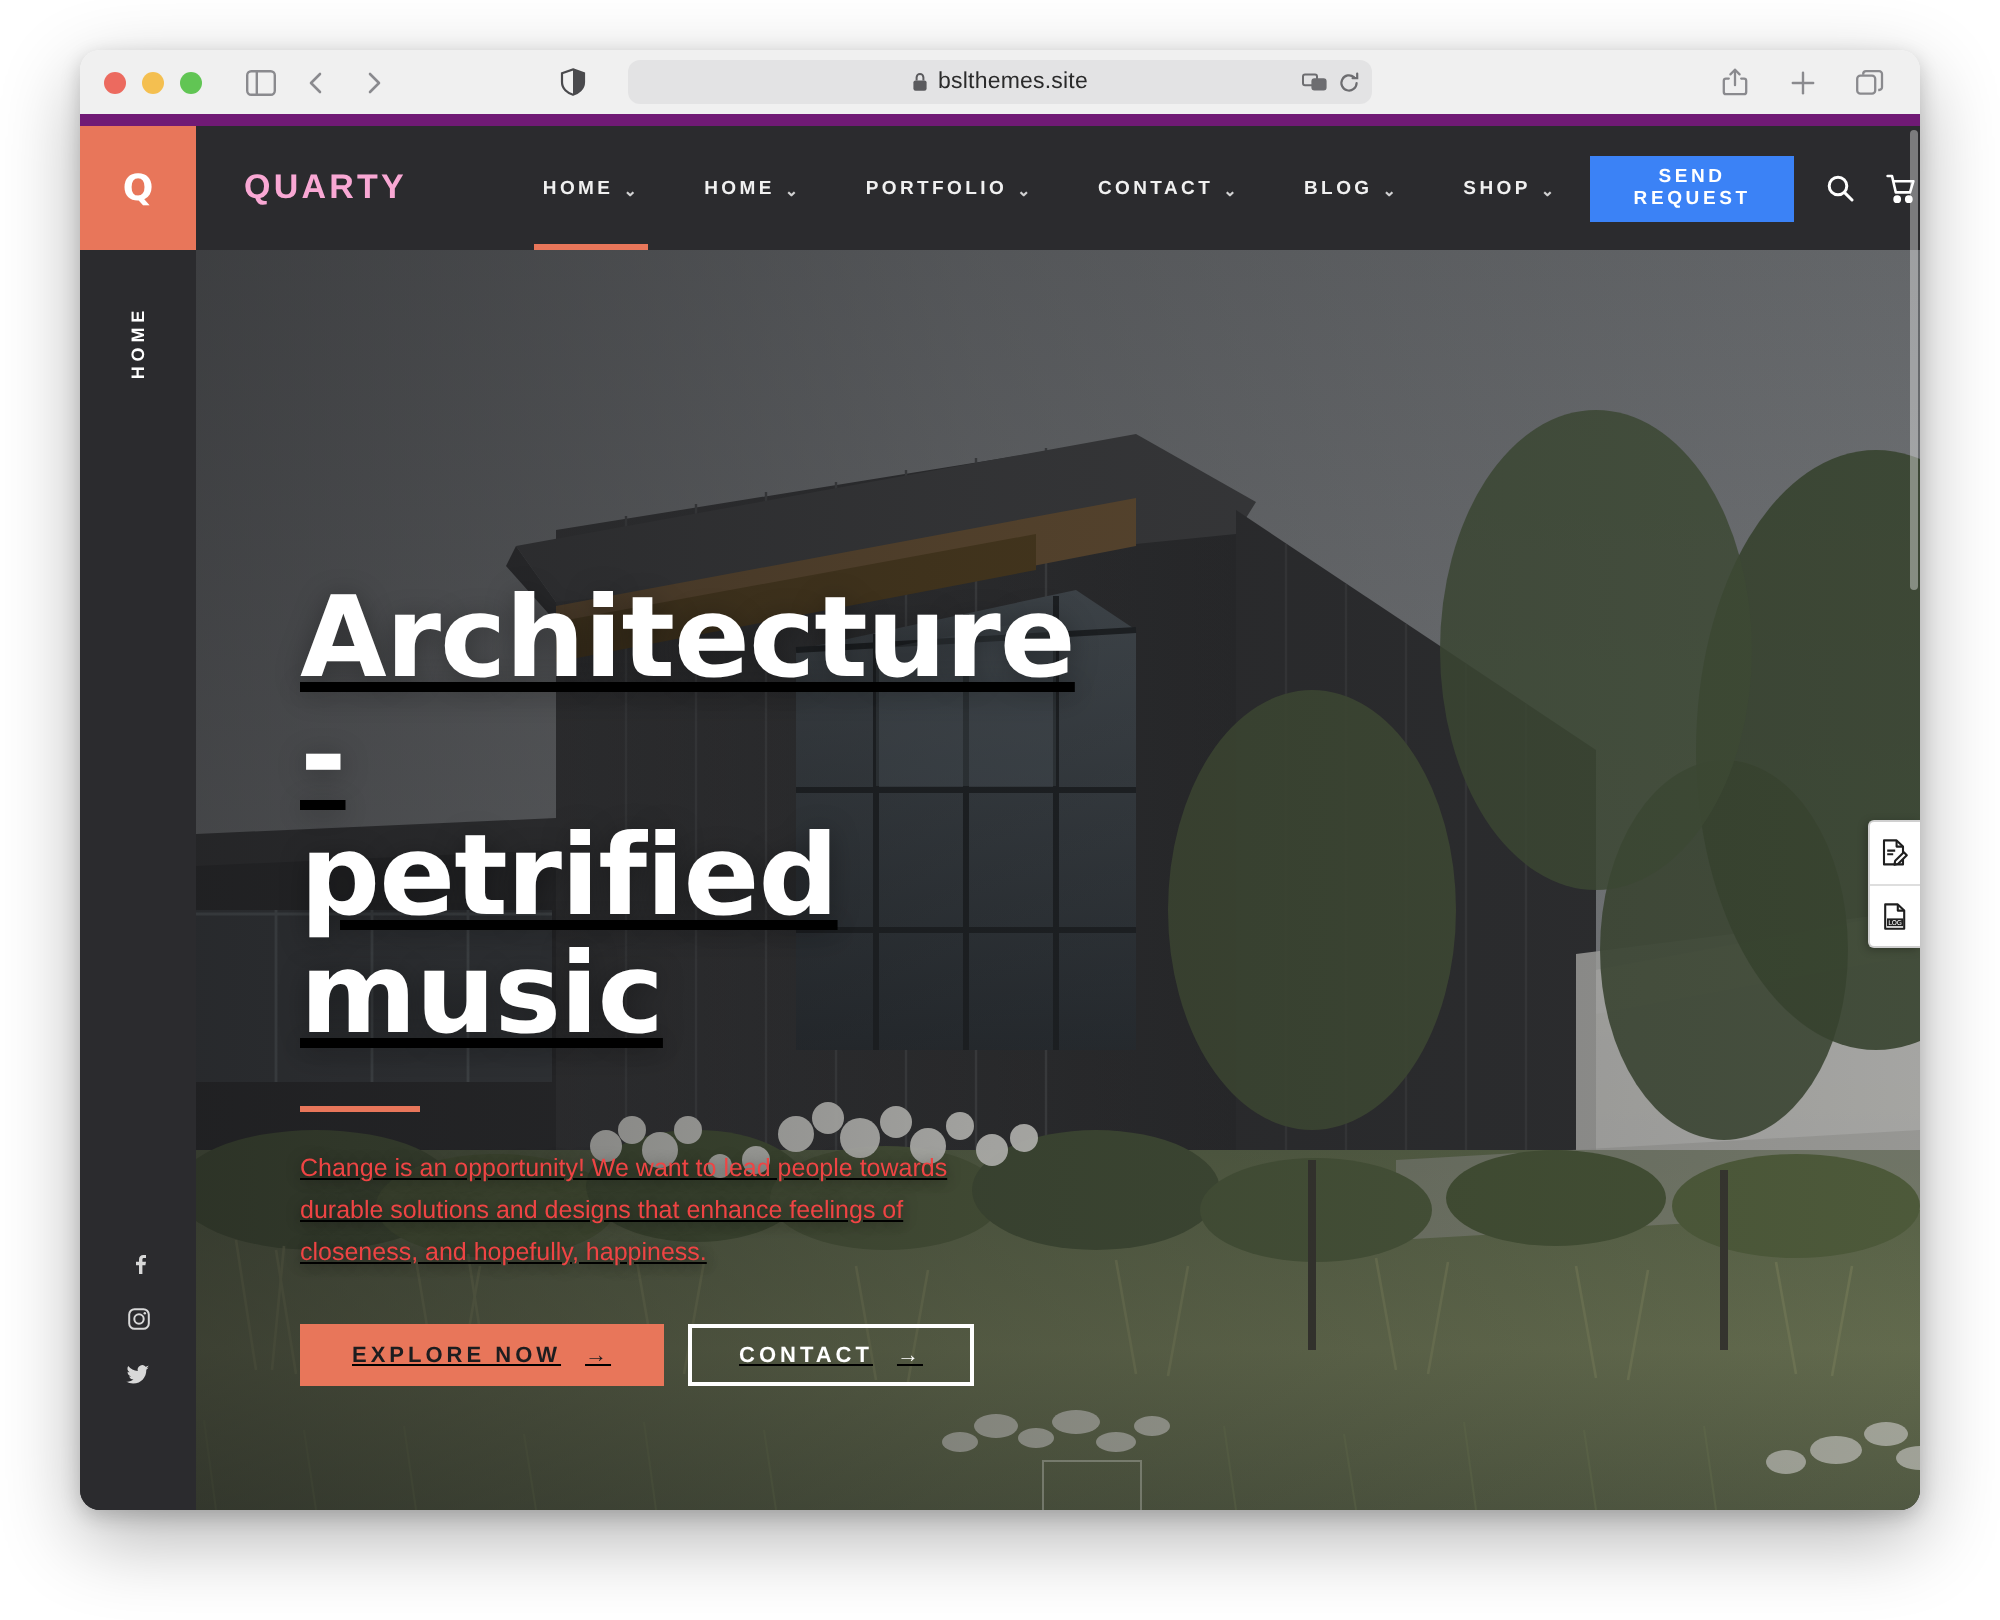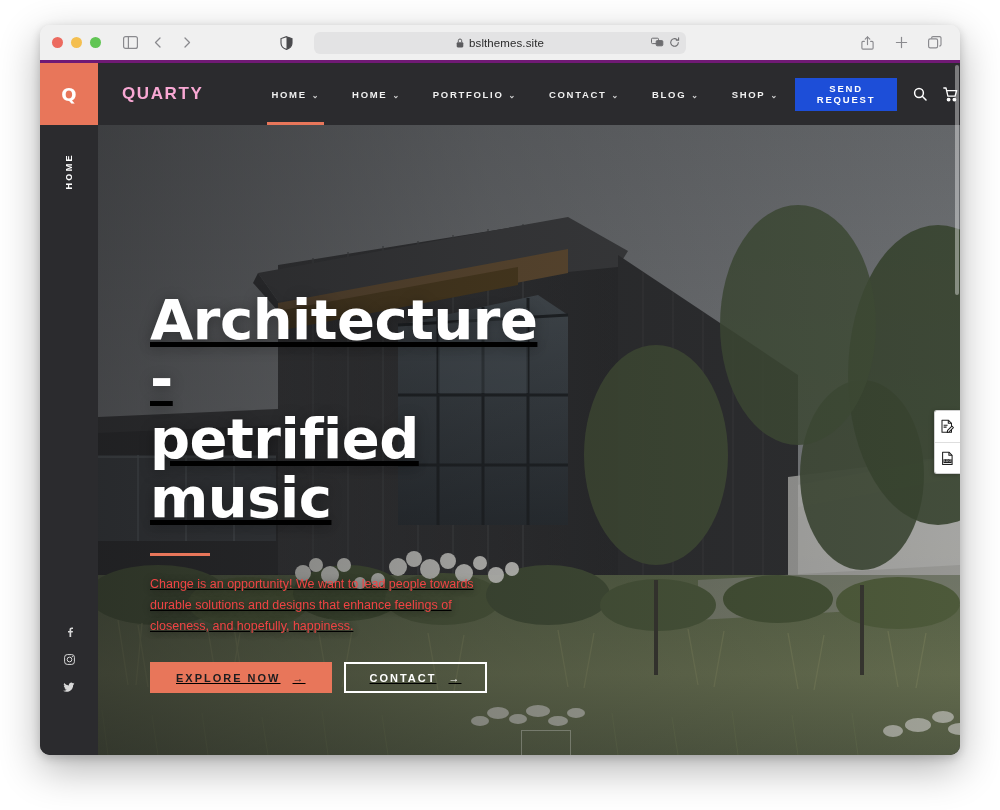--- a/index.html
+++ b/index.html
@@ -21,21 +21,21 @@
     height: 730px;
     border-radius: 10px;
     overflow: hidden;
     background: #f6f6f6;
     box-shadow: 0 14px 40px rgba(0,0,0,0.30), 0 3px 10px rgba(0,0,0,0.18);
   }
 
   #browser-toolbar {
     height: 38px;
     background: #f0f0f0;
-    border-bottom: 3px solid #701a75;
+    border-bottom: 6px solid #701a75;
     display: flex;
     align-items: center;
     padding: 0 12px;
     position: relative;
   }
 
   .traffic-lights { display: flex; gap: 8px; align-items: center; }
   .tl { width: 11px; height: 11px; border-radius: 50%; }
   .tl.red { background: #ec6a5f; }
   .tl.yellow { background: #f4bf50; }
@@ -157,21 +157,21 @@
 
   #header-right {
     margin-left: auto;
     display: flex;
     align-items: center;
     gap: 16px;
     padding-right: 20px;
   }
 
   #send-request-btn {
-    background: #1d4ed8;
+    background: #3b82f6;
     color: #ffffff;
     border: none;
     height: 33px;
     padding: 4px 22px;
     font-size: 9.5px;
     font-weight: 700;
     letter-spacing: 1.8px;
     font-family: "Liberation Sans", sans-serif;
     cursor: pointer;
   }

